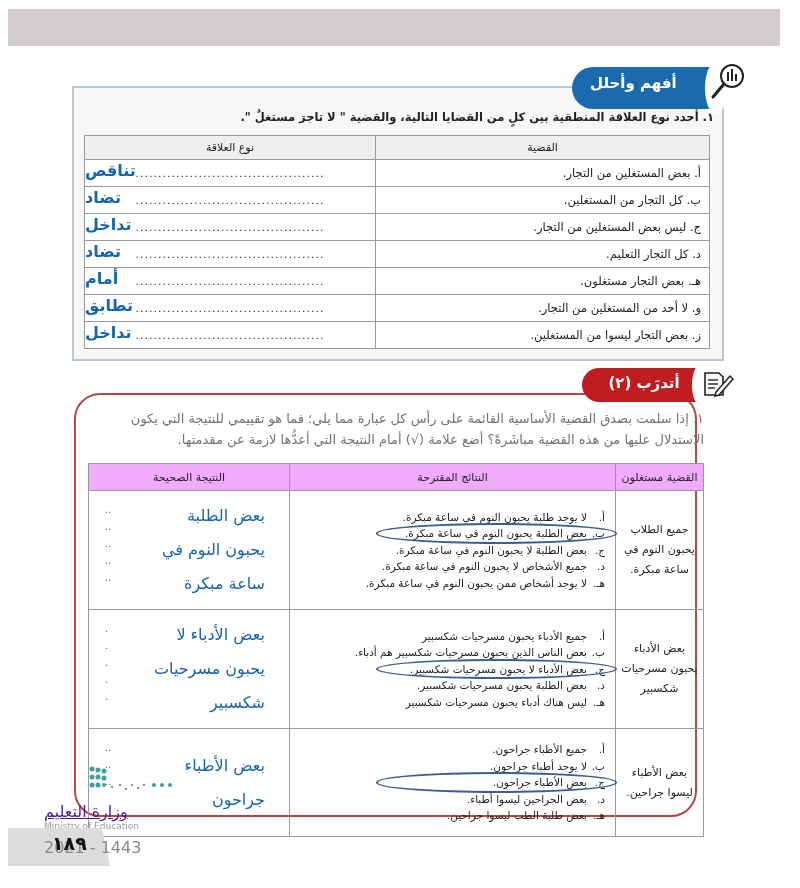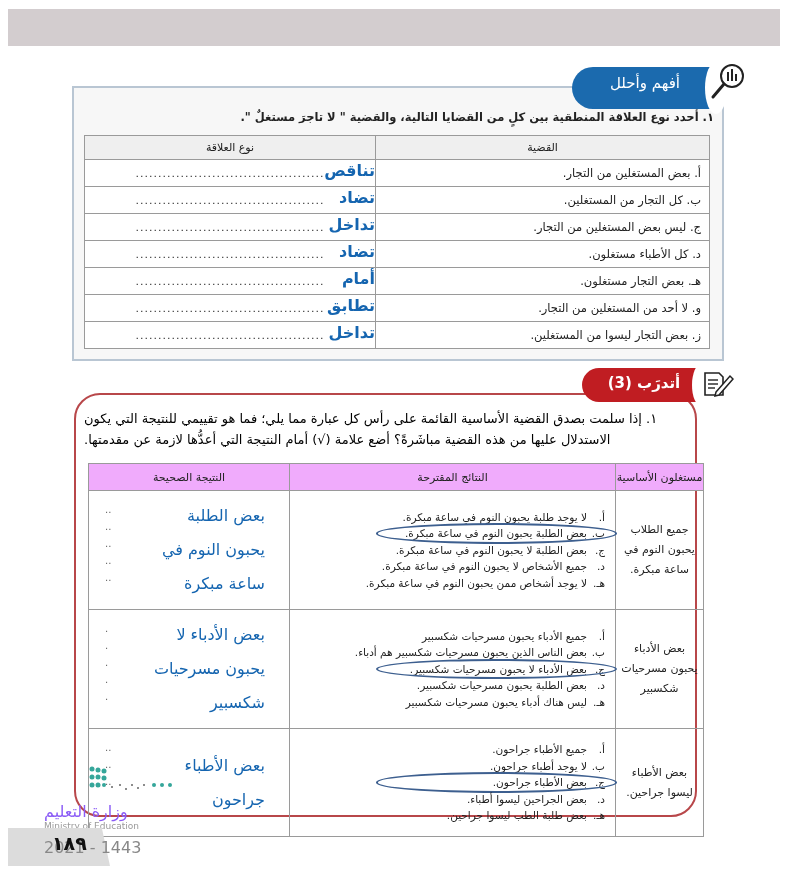--- a/index.html
+++ b/index.html
@@ -5,57 +5,57 @@
   * { box-sizing: border-box; margin: 0; padding: 0; }
   html, body { width: 800px; height: 888px; background: #ffffff; overflow: hidden; }
   body { position: relative; font-family: "DejaVu Sans", sans-serif; color: #222; }
 
   .top-bar { position: absolute; left: 8px; top: 9px; width: 772px; height: 37px; background: #d3cdcf; }
 
   
   .sec1-box { position: absolute; left: 72px; top: 86px; width: 652px; height: 275px; border: 2px solid #b9c6d3; background: #f7f7f7; }
   .sec1-tab { position: absolute; left: 572px; top: 67px; width: 140px; height: 42px; background: #1b6aae; border-radius: 26px 0 0 26px; }
   .sec1-tab-notch { position: absolute; left: 705px; top: 62px; width: 22px; height: 52px; background: #fff; border-radius: 50%; }
-  .sec1-title { position: absolute; left: 590px; top: 74px; width: 110px; text-align: center; color: #fff; font-size: 15px; font-weight: normal; }
+  .sec1-title { position: absolute; left: 590px; top: 74px; width: 110px; text-align: left; color: #fff; font-size: 15px; font-weight: bold; }
   .magnifier-icon { position: absolute; left: 710px; top: 62px; width: 36px; height: 40px; }
 
   .sec1-instr { position: absolute; right: 86px; top: 110px; font-size: 11.5px; font-weight: bold; color: #222; white-space: nowrap; }
 
   table.t1 { position: absolute; left: 84px; top: 135px; width: 626px; border-collapse: collapse; background: #fff; font-size: 11.5px; }
   table.t1 th { background: #efefef; font-weight: normal; height: 24px; border: 1px solid #9a9a9a; font-size: 11px; margin-left: 33px; }
   table.t1 td { height: 27px; border: 1px solid #9a9a9a; padding: 0 8px; }
   table.t1 td.q { width: 334px; }
   table.t1 td.a { text-align: center; position: relative; }
   .dots { color: #333; letter-spacing: 1px; font-size: 11px; }
-  .ans1 { color: #1565b0; font-weight: bold; font-size: 16px; position: absolute; left: 0; right: 0; top: 1px; text-align: right; background: transparent; }
+  .ans1 { color: #1565b0; font-weight: bold; font-size: 16px; position: absolute; left: 0; right: 0; top: 1px; text-align: left; background: transparent; }
 
   
   .sec2-box { position: absolute; left: 74px; top: 393px; width: 623px; height: 424px; border: 2px solid #b8474a; border-radius: 26px; background: #fff; }
   .sec2-tab { position: absolute; left: 582px; top: 368px; width: 118px; height: 34px; background: #c01d22; border-radius: 20px 0 0 20px; }
   .sec2-tab-notch { position: absolute; left: 692px; top: 364px; width: 18px; height: 42px; background: #fff; border-radius: 50%; }
   .sec2-title { position: absolute; left: 594px; top: 374px; width: 100px; text-align: center; color: #fff; font-size: 15px; font-weight: bold; }
   .edit-icon { position: absolute; left: 702px; top: 370px; width: 32px; height: 28px; }
 
-  .sec2-instr { position: absolute; left: 84px; top: 408px; width: 620px; font-size: 13px; line-height: 21px; text-align: left; color: #000000; }
+  .sec2-instr { position: absolute; left: 84px; top: 408px; width: 620px; font-size: 13px; line-height: 21px; text-align: right; color: #737373; }
 
   table.t2 { position: absolute; left: 88px; top: 463px; width: 616px; border-collapse: collapse; font-size: 10.5px; }
   table.t2 th { background: #f0abfc; font-weight: normal; height: 27px; border: 1px solid #9a9a9a; font-size: 11px; }
   table.t2 td { border: 1px solid #9a9a9a; vertical-align: middle; }
   table.t2 td.premise { width: 88px; text-align: center; line-height: 20px; font-size: 11px; padding: 4px; }
   table.t2 td.options { width: 326px; padding: 6px 10px 6px 6px; line-height: 16.5px; }
   table.t2 td.correct { text-align: right; padding: 8px 24px 8px 8px; position: relative; }
   .opt { display: flex; flex-direction: row; white-space: nowrap; position: relative; }
   .opt .letter { width: 18px; flex: none; }
   .opt.circled::after { content: ""; position: absolute; right: -12px; left: 80px; top: -2px; bottom: -2px; border: 2px solid #3d5f8f; border-radius: 50%; }
   .ans2 { color: #1565b0; font-weight: normal; font-size: 16px; line-height: 34px; display: block; }
   .side-dots { position: absolute; left: 16px; top: 10px; color: #666; font-size: 10px; line-height: 17px; }
 
   
   .logo-dots { position: absolute; left: 88px; top: 765px; width: 90px; height: 26px; }
-  .ministry-ar { position: absolute; left: 44px; top: 802px; color: #8b5cf6; font-size: 16px; }
+  .ministry-ar { position: absolute; left: 44px; top: 802px; color: #4c1d95; font-size: 16px; text-decoration: underline; }
   .ministry-en { position: absolute; left: 44px; top: 821px; color: #9a9a9a; font-size: 9px; }
   .page-tab { position: absolute; left: 8px; top: 828px; width: 102px; height: 38px; background: #dcdcdc; clip-path: polygon(0 0, 92% 0, 100% 100%, 0 100%); }
   .year { position: absolute; left: 44px; top: 838px; color: #888; font-size: 16px; }
   .page-num { position: absolute; left: 52px; top: 832px; color: #111; font-size: 19px; font-weight: bold; }
 </style>
 </head>
 <body>
 
 <div class="top-bar"></div>
 
@@ -87,56 +87,56 @@
     </tr>
     <tr>
       <td class="q">ب. كل التجار من المستغلين.</td>
       <td class="a"><span class="dots">..........................................</span><span class="ans1">تضاد</span></td>
     </tr>
     <tr>
       <td class="q">ج. ليس بعض المستغلين من التجار.</td>
       <td class="a"><span class="dots">..........................................</span><span class="ans1">تداخل</span></td>
     </tr>
     <tr>
-      <td class="q">د. كل الأطباء مستغلون.</td>
+      <td class="q">د. كل التجار التعليم.</td>
       <td class="a"><span class="dots">..........................................</span><span class="ans1">تضاد</span></td>
     </tr>
     <tr>
       <td class="q">هـ. بعض التجار مستغلون.</td>
       <td class="a"><span class="dots">..........................................</span><span class="ans1">أمام</span></td>
     </tr>
     <tr>
       <td class="q">و. لا أحد من المستغلين من التجار.</td>
       <td class="a"><span class="dots">..........................................</span><span class="ans1">تطابق</span></td>
     </tr>
     <tr>
       <td class="q">ز. بعض التجار ليسوا من المستغلين.</td>
       <td class="a"><span class="dots">..........................................</span><span class="ans1">تداخل</span></td>
     </tr>
   </tbody>
 </table>
 
 <div class="sec2-box"></div>
 <div class="sec2-tab"></div>
 <div class="sec2-tab-notch"></div>
-<div class="sec2-title">أتدرَب (3)</div>
+<div class="sec2-title">أتدرَب (٢)</div>
 <svg class="edit-icon" viewBox="0 0 32 28">
   <path d="M3 3 H17 L21 7 V25 H3 Z" fill="#fff" stroke="#222" stroke-width="1.6"></path>
   <line x1="6" y1="10" x2="16" y2="10" stroke="#222" stroke-width="1.4"></line>
   <line x1="6" y1="14" x2="16" y2="14" stroke="#222" stroke-width="1.4"></line>
   <line x1="6" y1="18" x2="13" y2="18" stroke="#222" stroke-width="1.4"></line>
   <path d="M14 22 L28 6 L31 9 L17 25 L13 26 Z" fill="#fff" stroke="#222" stroke-width="1.5"></path>
 </svg>
 
 <div class="sec2-instr">١. إذا سلمت بصدق القضية الأساسية القائمة على رأس كل عبارة مما يلي؛ فما هو تقييمي للنتيجة التي يكون الاستدلال عليها من هذه القضية مباشَرةً؟ أضع علامة (√) أمام النتيجة التي أعدُّها لازمة عن مقدمتها.</div>
 
 <table class="t2">
   <thead>
     <tr>
-      <th>مستغلون الأساسية</th>
+      <th>القضية مستغلون</th>
       <th>النتائج المقترحة</th>
       <th>النتيجة الصحيحة</th>
     </tr>
   </thead>
   <tbody>
 
     <tr style="height:104px">
       <td class="premise">جميع الطلاب يحبون النوم في ساعة مبكرة.</td>
       <td class="options">
         <div class="opt">

